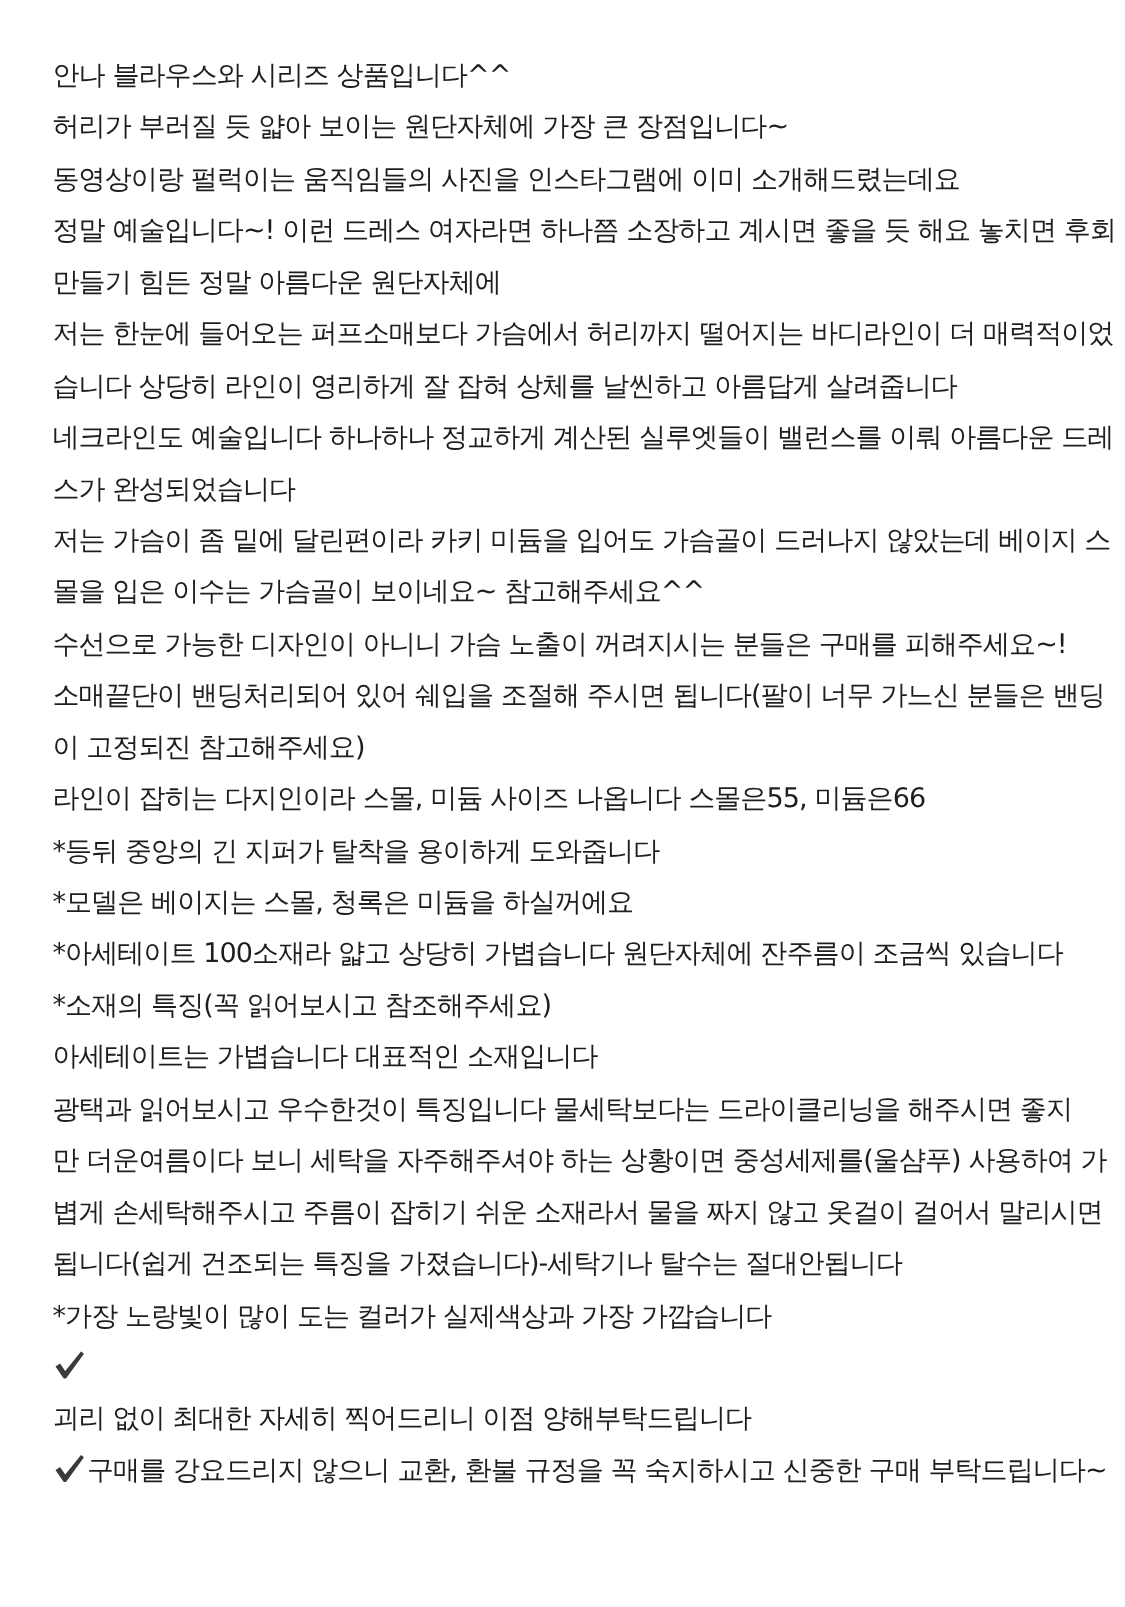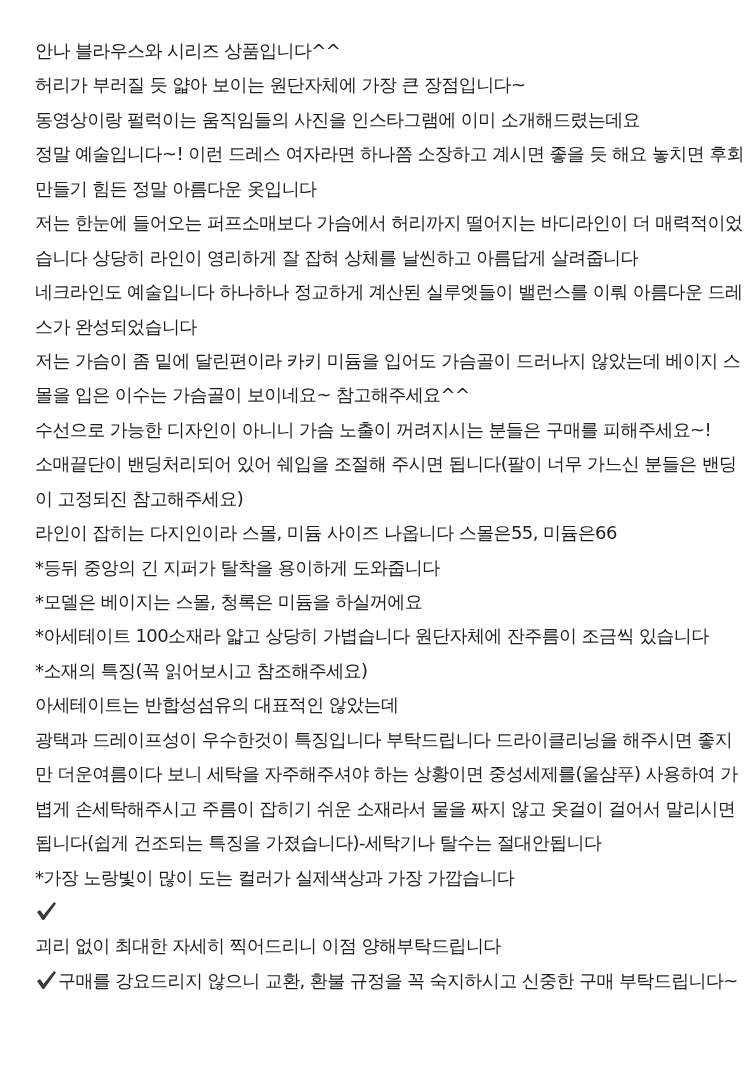--- a/index.html
+++ b/index.html
@@ -37,37 +37,37 @@
     }
   </style>
 </head>
 <body>
 
 <div class="doc">
   <div class="line">안나 블라우스와 시리즈 상품입니다^^</div>
   <div class="line">허리가 부러질 듯 얇아 보이는 원단자체에 가장 큰 장점입니다~</div>
   <div class="line">동영상이랑 펄럭이는 움직임들의 사진을 인스타그램에 이미 소개해드렸는데요</div>
   <div class="line">정말 예술입니다~! 이런 드레스 여자라면 하나쯤 소장하고 계시면 좋을 듯 해요 놓치면 후회</div>
-  <div class="line">만들기 힘든 정말 아름다운 옷입니다</div>
+  <div class="line">만들기 힘든 정말 아름다운 원단자체에</div>
   <div class="line">저는 한눈에 들어오는 퍼프소매보다 가슴에서 허리까지 떨어지는 바디라인이 더 매력적이었</div>
   <div class="line">습니다 상당히 라인이 영리하게 잘 잡혀 상체를 날씬하고 아름답게 살려줍니다</div>
   <div class="line">네크라인도 예술입니다 하나하나 정교하게 계산된 실루엣들이 밸런스를 이뤄 아름다운 드레</div>
   <div class="line">스가 완성되었습니다</div>
   <div class="line">저는 가슴이 좀 밑에 달린편이라 카키 미듐을 입어도 가슴골이 드러나지 않았는데 베이지 스</div>
   <div class="line">몰을 입은 이수는 가슴골이 보이네요~ 참고해주세요^^</div>
   <div class="line">수선으로 가능한 디자인이 아니니 가슴 노출이 꺼려지시는 분들은 구매를 피해주세요~!</div>
   <div class="line">소매끝단이 밴딩처리되어 있어 쉐입을 조절해 주시면 됩니다(팔이 너무 가느신 분들은 밴딩</div>
   <div class="line">이 고정되진 참고해주세요)</div>
   <div class="line">라인이 잡히는 다지인이라 스몰, 미듐 사이즈 나옵니다 스몰은55, 미듐은66</div>
   <div class="line">*등뒤 중앙의 긴 지퍼가 탈착을 용이하게 도와줍니다</div>
   <div class="line">*모델은 베이지는 스몰, 청록은 미듐을 하실꺼에요</div>
   <div class="line">*아세테이트 100소재라 얇고 상당히 가볍습니다 원단자체에 잔주름이 조금씩 있습니다</div>
   <div class="line">*소재의 특징(꼭 읽어보시고 참조해주세요)</div>
-  <div class="line">아세테이트는 반합성섬유의 대표적인 않았는데</div>
-  <div class="line">광택과 드레이프성이 우수한것이 특징입니다 부탁드립니다 드라이클리닝을 해주시면 좋지</div>
+  <div class="line">아세테이트는 가볍습니다 대표적인 소재입니다</div>
+  <div class="line">광택과 읽어보시고 우수한것이 특징입니다 물세탁보다는 드라이클리닝을 해주시면 좋지</div>
   <div class="line">만 더운여름이다 보니 세탁을 자주해주셔야 하는 상황이면 중성세제를(울샴푸) 사용하여 가</div>
   <div class="line">볍게 손세탁해주시고 주름이 잡히기 쉬운 소재라서 물을 짜지 않고 옷걸이 걸어서 말리시면</div>
   <div class="line">됩니다(쉽게 건조되는 특징을 가졌습니다)-세탁기나 탈수는 절대안됩니다</div>
   <div class="line">*가장 노랑빛이 많이 도는 컬러가 실제색상과 가장 가깝습니다</div>
   <div class="line">
     <svg class="check" viewBox="0 0 22 22">
       <path d="M2 12 L5 10 L8.5 15 L19 2 L21 3.5 L9 20 L7.5 20 Z" fill="#3a3a3a"></path>
     </svg>
   </div>
   <div class="line">괴리 없이 최대한 자세히 찍어드리니 이점 양해부탁드립니다</div>

